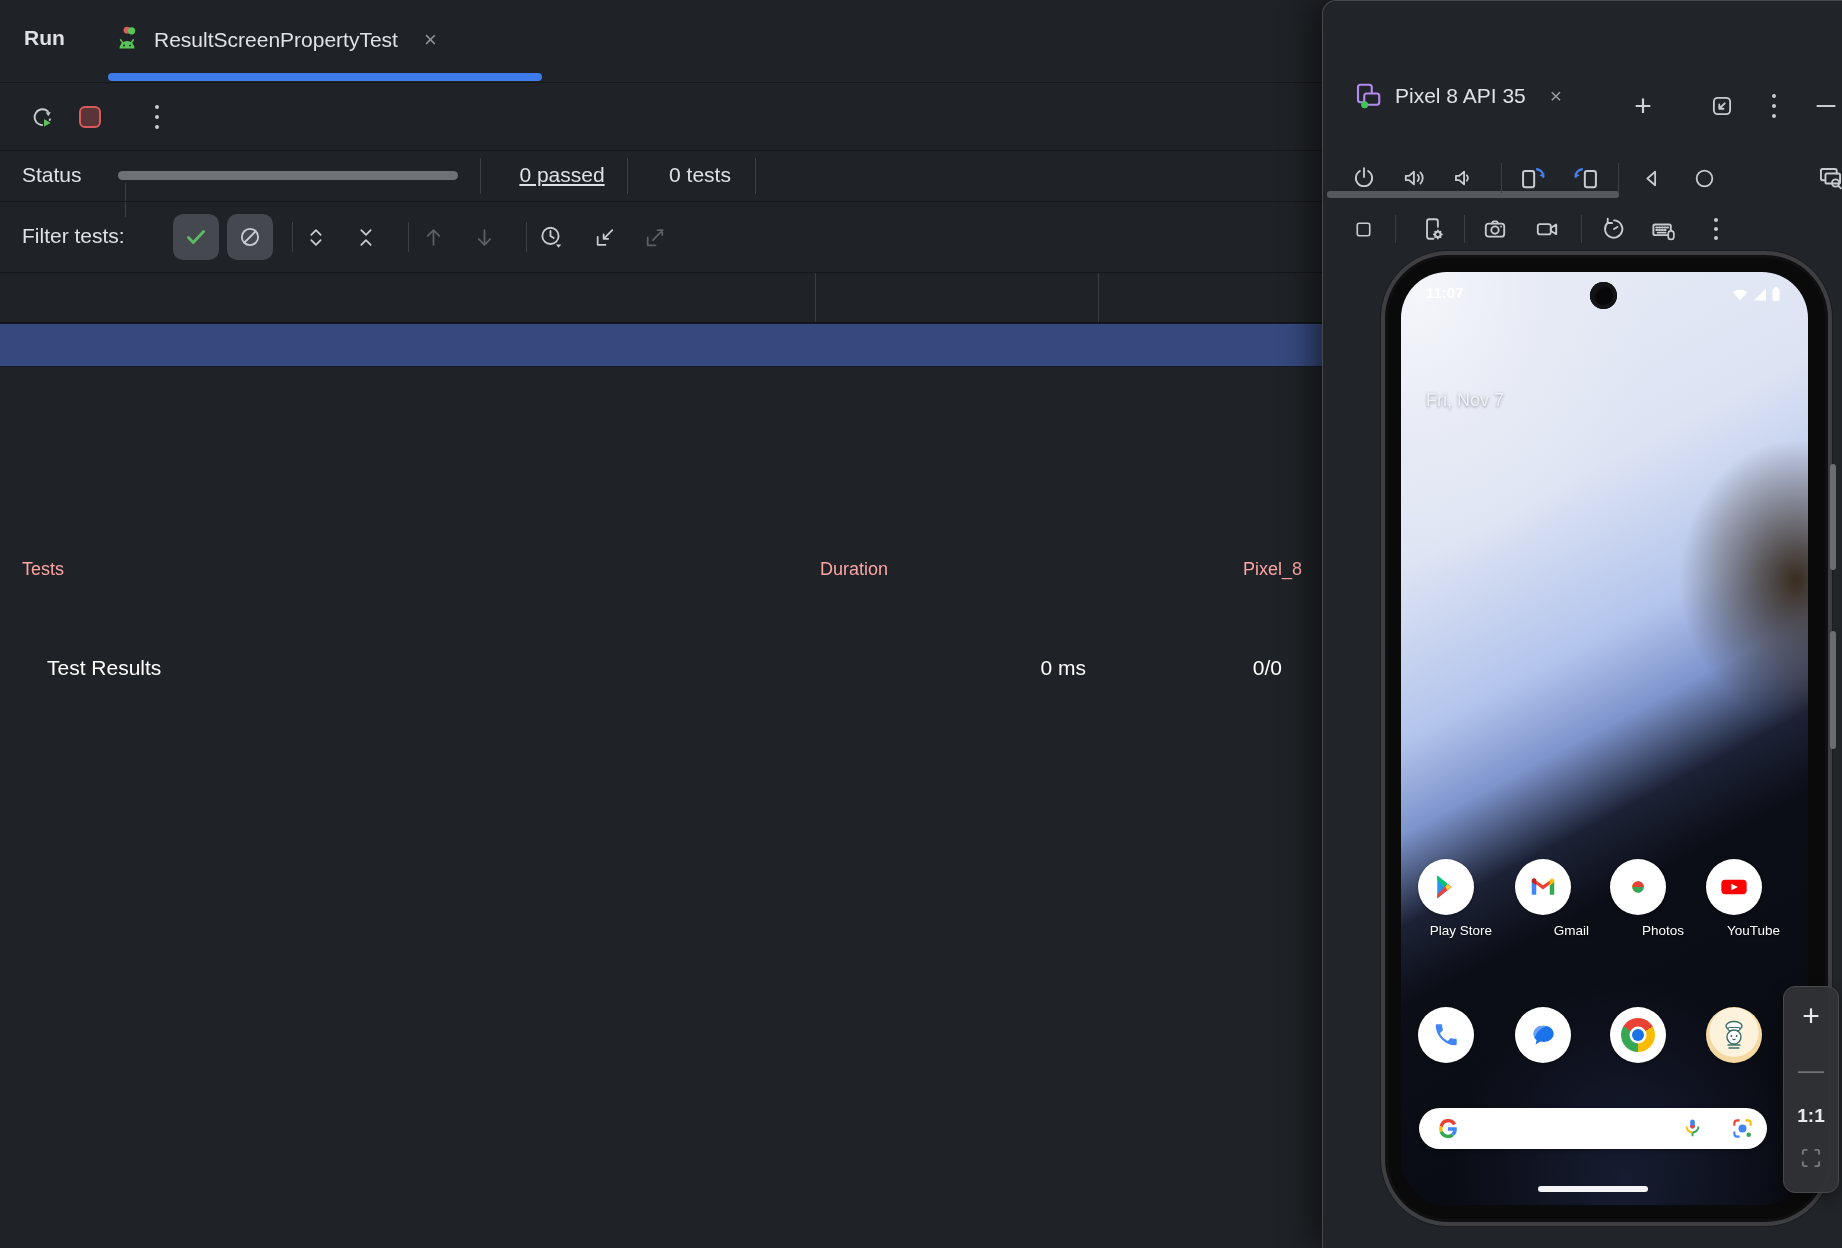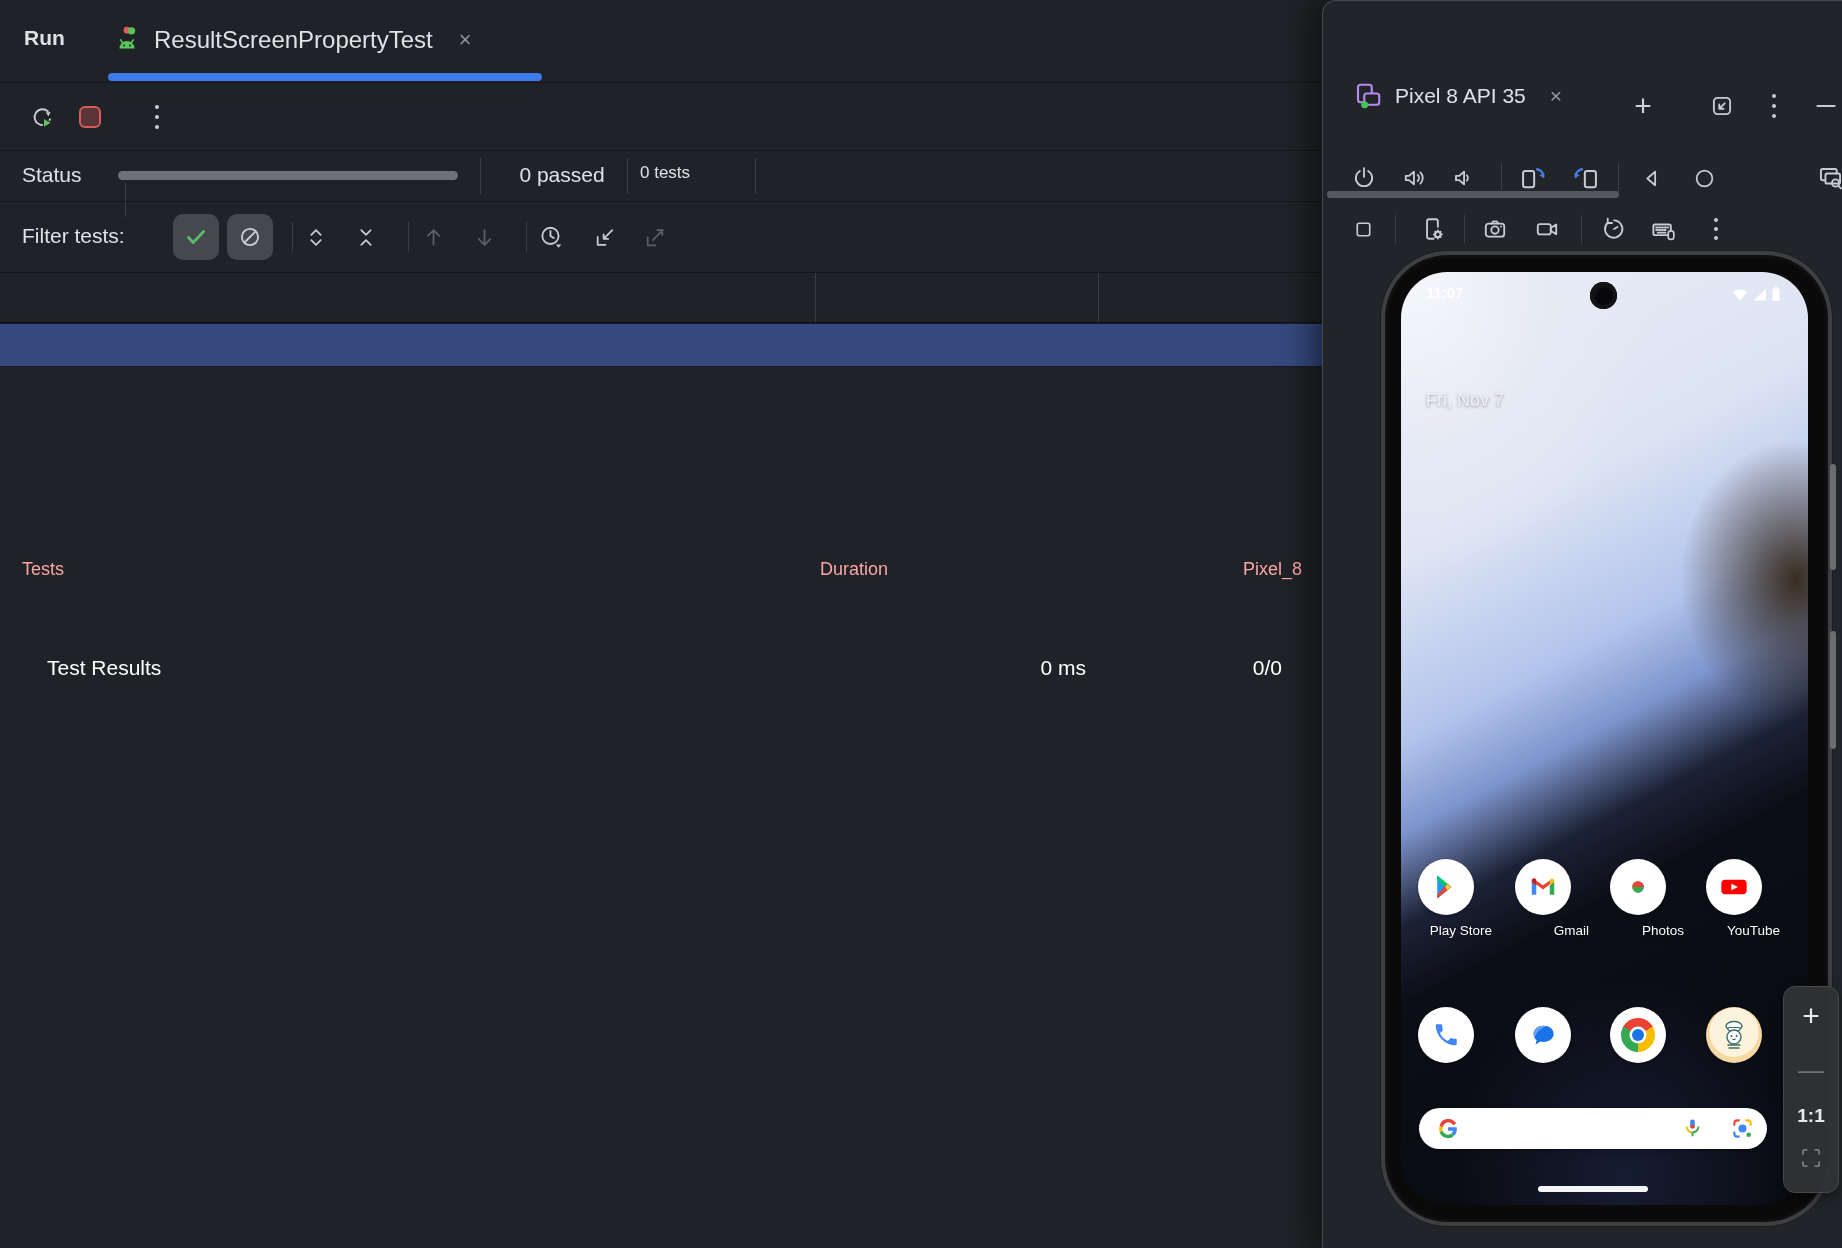--- a/index.html
+++ b/index.html
@@ -14,31 +14,31 @@
   .vdiv  { position:absolute; width:1px; background:#3c3f43; }
   .ctr   { display:flex; align-items:center; justify-content:center; }
   svg { display:block; }
   .ic   { stroke:#c9cbd1; stroke-width:1.7; fill:none; stroke-linecap:round; stroke-linejoin:round; }
   .ic-dim { stroke:#5d6066; }
   .iconbtn { position:absolute; width:38px; height:38px; transform:translate(-50%,-50%); display:flex; align-items:center; justify-content:center; border-radius:6px; }
 
   
   .run-label { left:24px; top:26px; font-size:21px; font-weight:700; }
   .tab { left:108px; top:10px; height:60px; display:flex; align-items:center; gap:12px; padding:0 4px; }
-  .tab-title { font-size:24px; }
+  .tab-title { font-size:21px; }
   .tab-close { color:#8f929a; font-size:22px; margin-left:14px; }
   .tab-underline { left:108px; top:73px; width:434px; height:8px; border-radius:4px; background:#3d7bea; }
 
   .toolbar-row { top:83px; height:67px; width:1322px; }
   .stop-sq { width:22px; height:22px; border:2px solid #d85b5b; border-radius:6px; background:rgba(216,91,91,.32); }
   .kebab i { display:block; width:4px; height:4px; border-radius:50%; background:#c9cbd1; margin:3px 0; }
   .status-label { left:22px; top:163px; font-size:21px; }
   .progress { left:118px; top:171px; width:340px; height:9px; border-radius:5px; background:#6e7176; }
-  .passed { left:492px; top:163px; width:140px; text-align:center; font-size:21px; }
-  .ntests { left:640px; top:163px; width:120px; text-align:left; font-size:17px; }
+  .passed { left:492px; top:163px; width:140px; text-align:center; font-size:21px;text-decoration:underline; }
+  .ntests { left:640px; top:163px; width:120px; text-align:center; font-size:21px; }
   .filter-label { left:22px; top:224px; font-size:21px; }
   .togglebtn { width:46px; height:46px; border-radius:10px; background:#45484e; }
 
   .thead { top:273px; height:49px; width:1322px; color:#fca5a5; font-size:18px; }
   .th-tests { left:22px; top:286px; }
   .th-duration { left:820px; top:286px; width:180px; text-align:left; }
   .th-device { left:1104px; top:286px; width:198px; text-align:right; }
   .colline { top:273px; height:49px; background:#393c40; }
 
   .sel-row { left:0; top:323px; width:1322px; height:44px; background:#35497e; border-top:1px solid #141a2b; border-bottom:1px solid #141a2b; font-size:21px; }

